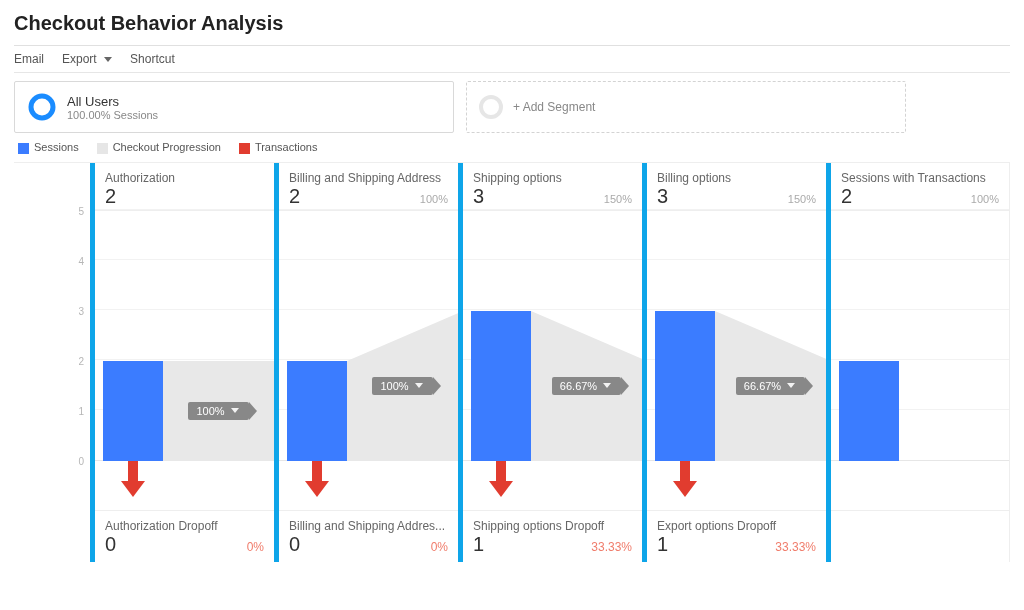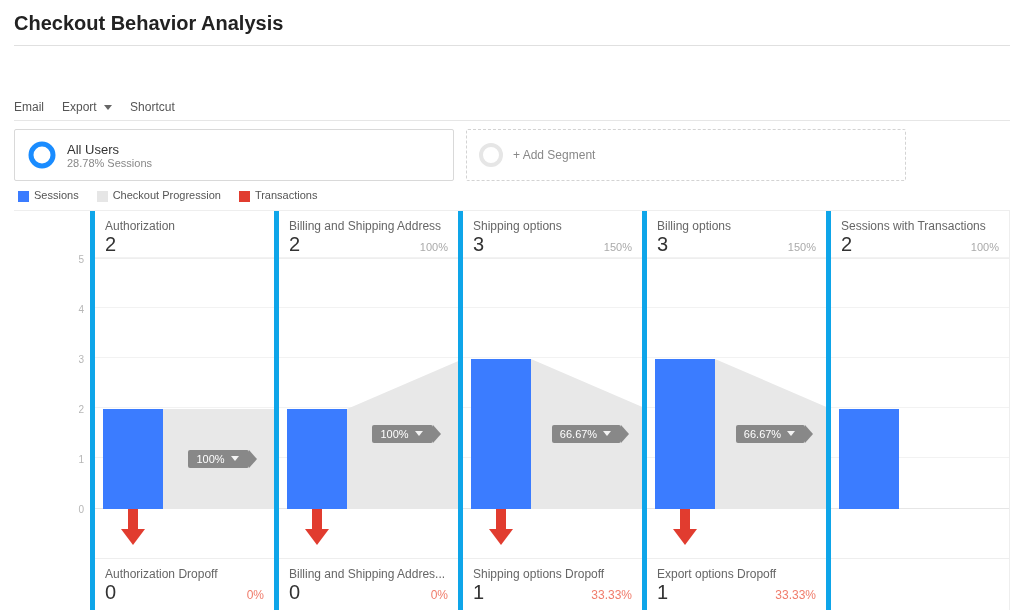--- a/index.html
+++ b/index.html
@@ -21,21 +21,21 @@
   .toolbar {
     border-top: 1px solid #e0e0e0;
     border-bottom: 1px solid #e6e6e6;
     padding: 6px 0;
     font-size: 12px;
     color: #555;
     display: flex;
     gap: 18px;
     margin-bottom: 8px;
   }
-  .toolbar .tb-item { cursor: pointer; margin-top: 48px; }
+  .toolbar .tb-item { cursor: pointer; }
   .caret-down {
     display: inline-block;
     width: 0; height: 0;
     border-left: 4px solid transparent;
     border-right: 4px solid transparent;
     border-top: 5px solid #666;
     margin-left: 4px;
     vertical-align: middle;
   }
   .segments-row {
@@ -229,21 +229,21 @@
 
 <div class="segments-row">
   <div class="segment-card">
     <span class="segment-ring">
       <svg width="30" height="30" viewBox="0 0 30 30">
         <circle cx="15" cy="15" r="11" fill="none" stroke="#1a8cff" stroke-width="5"></circle>
       </svg>
     </span>
     <div>
       <div class="segment-title">All Users</div>
-      <div class="segment-sub">28.78% Sessions</div>
+      <div class="segment-sub">100.00% Sessions</div>
     </div>
   </div>
   <div class="segment-card segment-ghost">
     <span class="ghost-ring"></span>
     <span>+ Add Segment</span>
   </div>
 </div>
 
 <div class="legend">
   <span><span class="swatch sw-blue"></span><span>Sessions</span></span>

